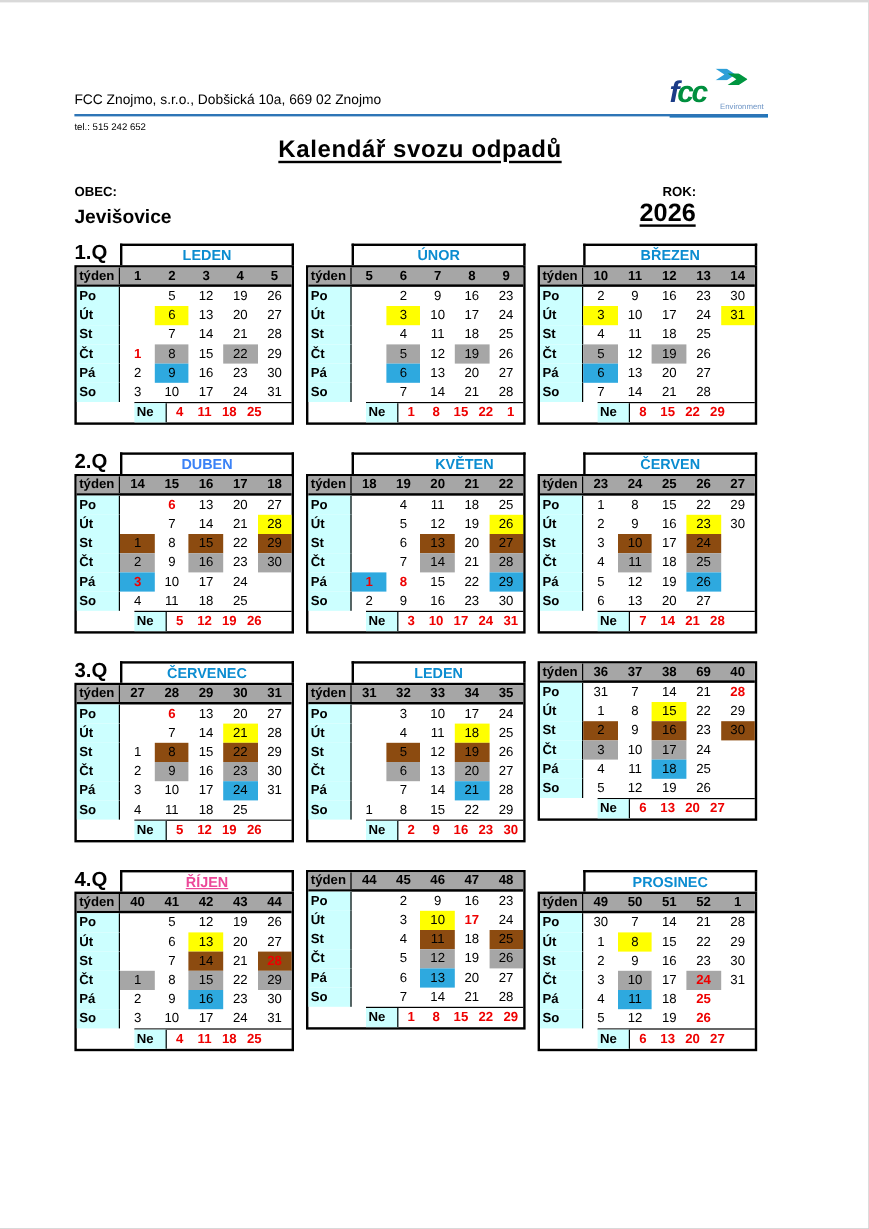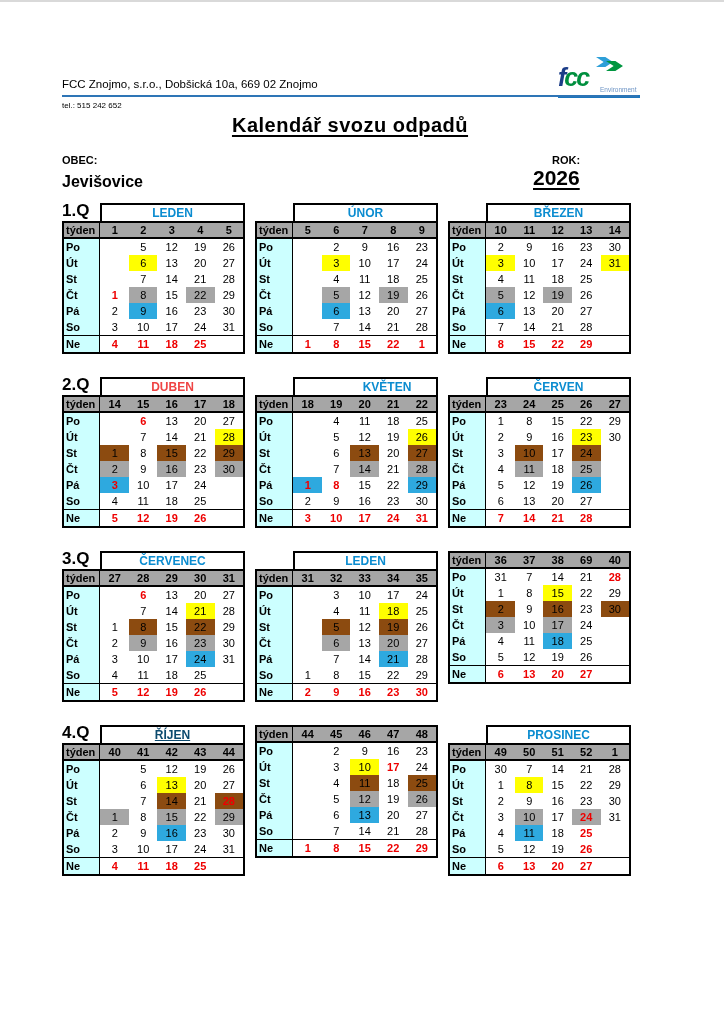--- a/index.html
+++ b/index.html
@@ -42,21 +42,21 @@
                    column-gap:10px; row-gap:23px; }
   .month  { width:183px; }
   .m-head { display:flex; height:18px; }
   .q-label{ width:38px; font-size:17px; font-weight:bold; display:flex; align-items:flex-end; }
   .m-name { width:145px; border:2px solid #000; border-bottom:none; text-align:center;
             font-size:12px; font-weight:bold; display:flex; align-items:center; justify-content:center; }
   .m-body { border:2px solid #000; }
   .row    { display:flex; height:16px; align-items:center; }
   .row.tyden { border-bottom:2px solid #000; font-weight:bold; }
   .row.tyden .lbl { background:inherit; }
-  .row.ne { border-top:1px solid #000; height:17px; }
+  .row.ne { border-top:1px solid #000; height:17px;margin-left:48px; }
   .lbl  { width:37px; align-self:stretch; display:flex; align-items:center; padding-left:2px;
           font-size:11px; font-weight:bold; border-right:1px solid #000; }
   .cell { width:29px; align-self:stretch; display:flex; align-items:center; justify-content:center;
           font-size:11px; }
   .red  { color:#ee0000; font-weight:bold; }
 </style>
 </head>
 <body>
 
 <div class="page">
@@ -295,21 +295,21 @@
             <div class="cell red">15</div>
             <div class="cell red">22</div>
             <div class="cell red">29</div>
             <div class="cell"></div>
           </div>
         </div>
       </div>
       <div class="month">
         <div class="m-head">
           <div class="q-label">2.Q</div>
-          <div class="m-name" style="color: #ef4444;">DUBEN</div>
+          <div class="m-name" style="color: #3b82f6;">DUBEN</div>
         </div>
         <div class="m-body">
           <div class="row tyden" style="background: rgb(166, 166, 166);">
             <div class="lbl">týden</div>
             <div class="cell">14</div>
             <div class="cell">15</div>
             <div class="cell">16</div>
             <div class="cell">17</div>
             <div class="cell">18</div>
           </div>
@@ -723,21 +723,21 @@
             <div class="cell red">13</div>
             <div class="cell red">20</div>
             <div class="cell red">27</div>
             <div class="cell"></div>
           </div>
         </div>
       </div>
       <div class="month">
         <div class="m-head">
           <div class="q-label">4.Q</div>
-          <div class="m-name" style="color: #0c4a6e; text-decoration: underline;">ŘÍJEN</div>
+          <div class="m-name" style="color: #ec4899; text-decoration: underline;">ŘÍJEN</div>
         </div>
         <div class="m-body">
           <div class="row tyden" style="background: rgb(166, 166, 166);">
             <div class="lbl">týden</div>
             <div class="cell">40</div>
             <div class="cell">41</div>
             <div class="cell">42</div>
             <div class="cell">43</div>
             <div class="cell">44</div>
           </div>

